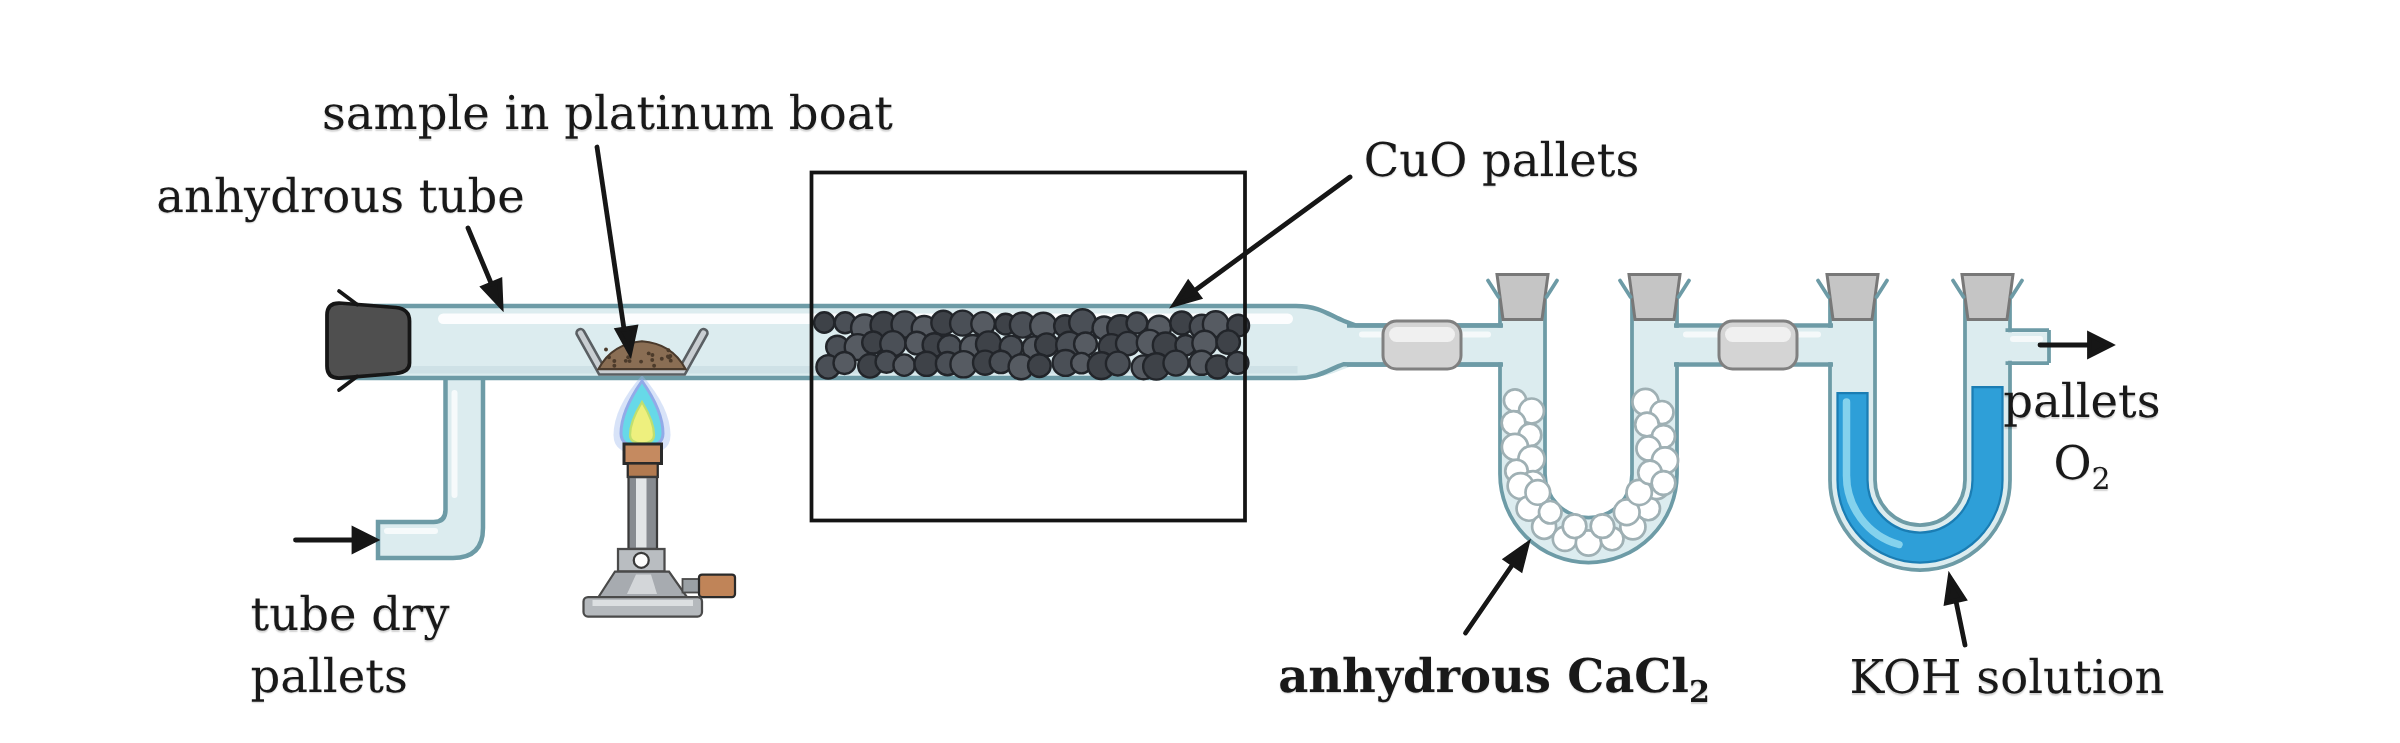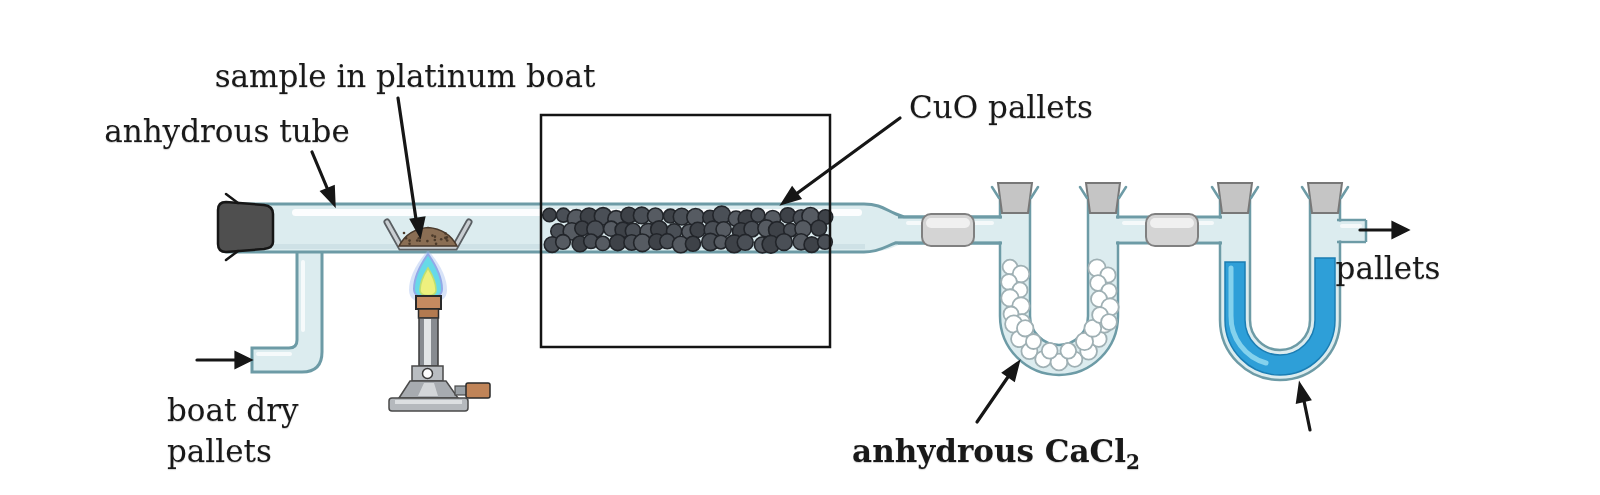--- a/index.html
+++ b/index.html
@@ -252,23 +252,25 @@
     </g>
   </svg>
 
   <div class="lbl centered" style="left:405px;top:56px;">sample in platinum boat</div>
 
   <div class="lbl centered" style="left:227px;top:111px;">anhydrous tube</div>
 
   <div class="lbl centered" style="left:1001px;top:87px;">CuO pallets</div>
 
   <div class="lbl" style="left:167px;top:390px;">
-    <div>boat dry</div>
+    <div>tube dry</div>
     <div>pallets</div>
   </div>
 
   <div class="lbl centered" style="left:1388px;top:248px;">
     <div>pallets</div>
+    <div><span>O</span><sub>2</sub></div>
   </div>
 
   <div class="lbl centered" style="left:996px;top:431px;font-weight:bold;"><span>anhydrous CaCl</span><sub>2</sub></div>
 
+  <div class="lbl centered" style="left:1338px;top:432px;">KOH solution</div>
 </div>
 
 </body></html>

